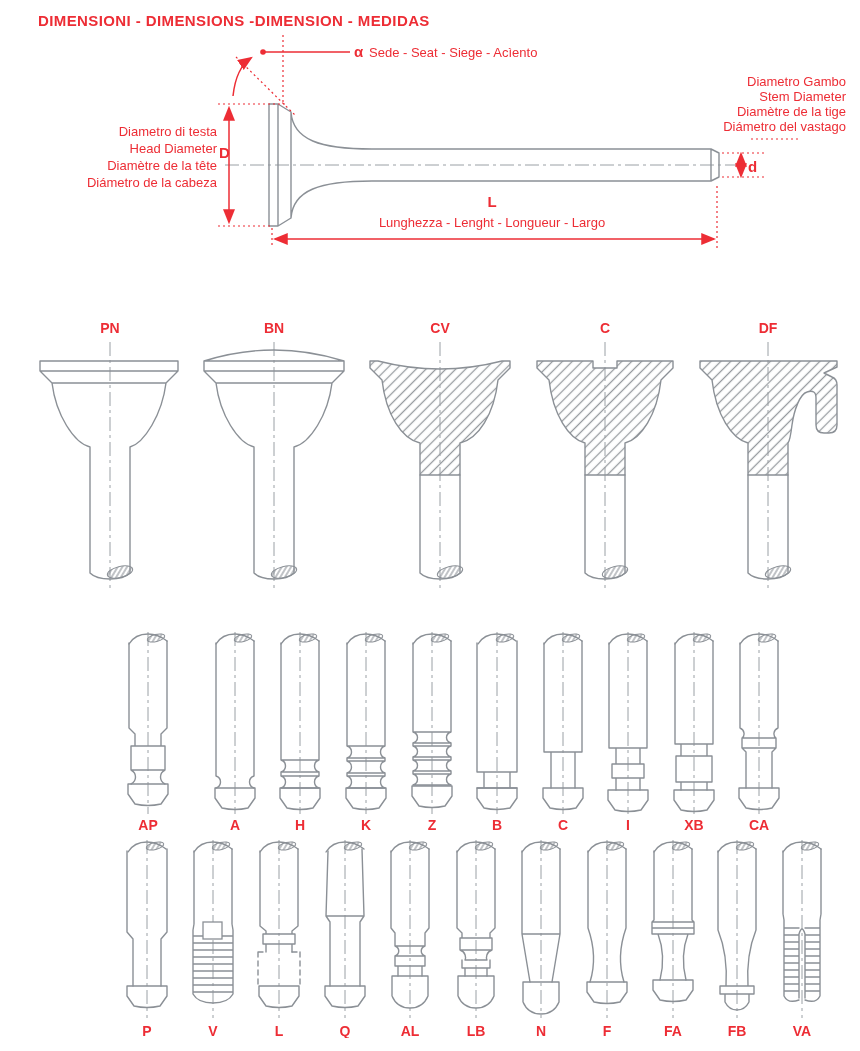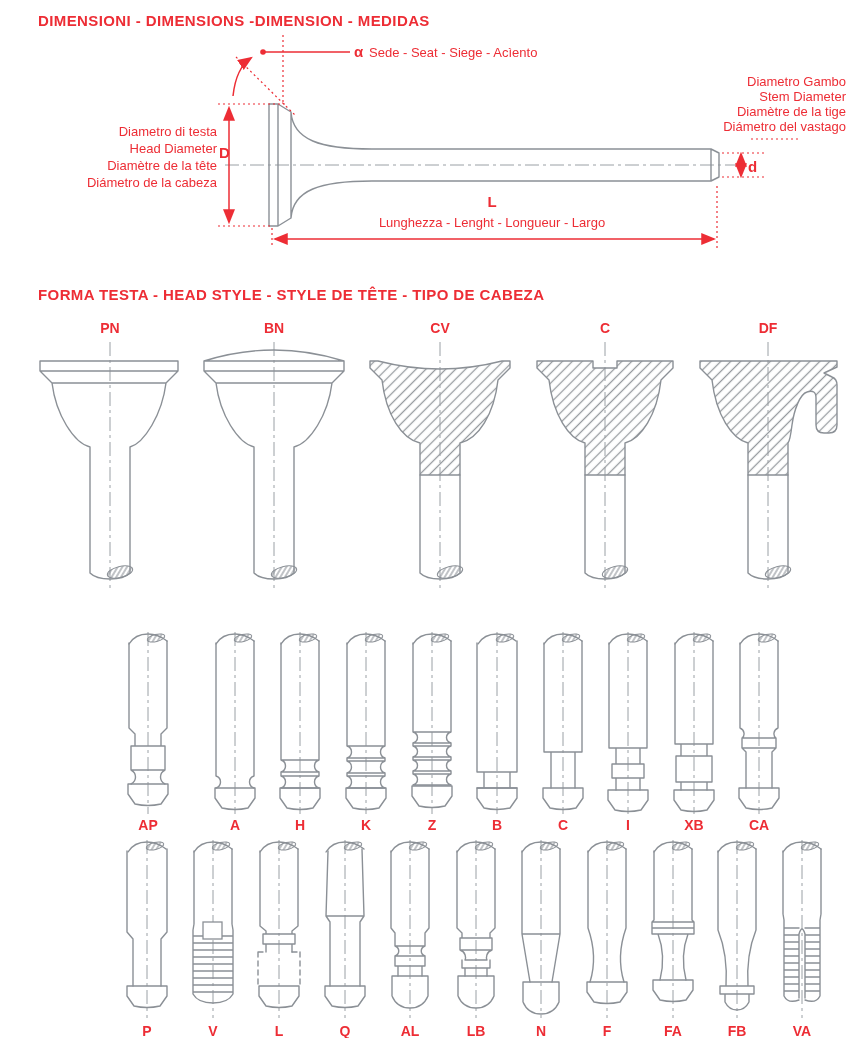--- a/index.html
+++ b/index.html
@@ -18,21 +18,20 @@
   .rb{fill:#ed2d35;font-size:15px;font-weight:bold;}
   .lbl{fill:#ed2d35;font-size:14px;font-weight:bold;text-anchor:middle;}
   .key{fill:#fff;stroke:#8b9096;stroke-width:1.3;}
 </style>
 </head>
 <body>
 
 <div class="page">
 
   <div class="sec-title" style="top:12px">DIMENSIONI - DIMENSIONS -DIMENSION - MEDIDAS</div>
-  <div class="sec-title" style="top:286px">FORMA TESTA - HEAD STYLE - STYLE DE TÊTE - TIPO DE CABEZA</div>
 
   <svg style="top:0" width="860" height="280" viewBox="0 0 860 280">
     <defs>
       <pattern id="h1" width="7" height="7" patternUnits="userSpaceOnUse" patternTransform="rotate(45)">
         <line x1="3.5" y1="0" x2="3.5" y2="7" stroke="#979ba0" stroke-width="1.3"></line>
       </pattern>
       <pattern id="h2" width="4" height="4" patternUnits="userSpaceOnUse" patternTransform="rotate(45)">
         <line x1="2" y1="0" x2="2" y2="4" stroke="#8b9096" stroke-width="1.1"></line>
       </pattern>
       <marker id="ar" markerWidth="10" markerHeight="8" viewBox="0 0 10 8" refX="8.5" refY="4" orient="auto-start-reverse">

